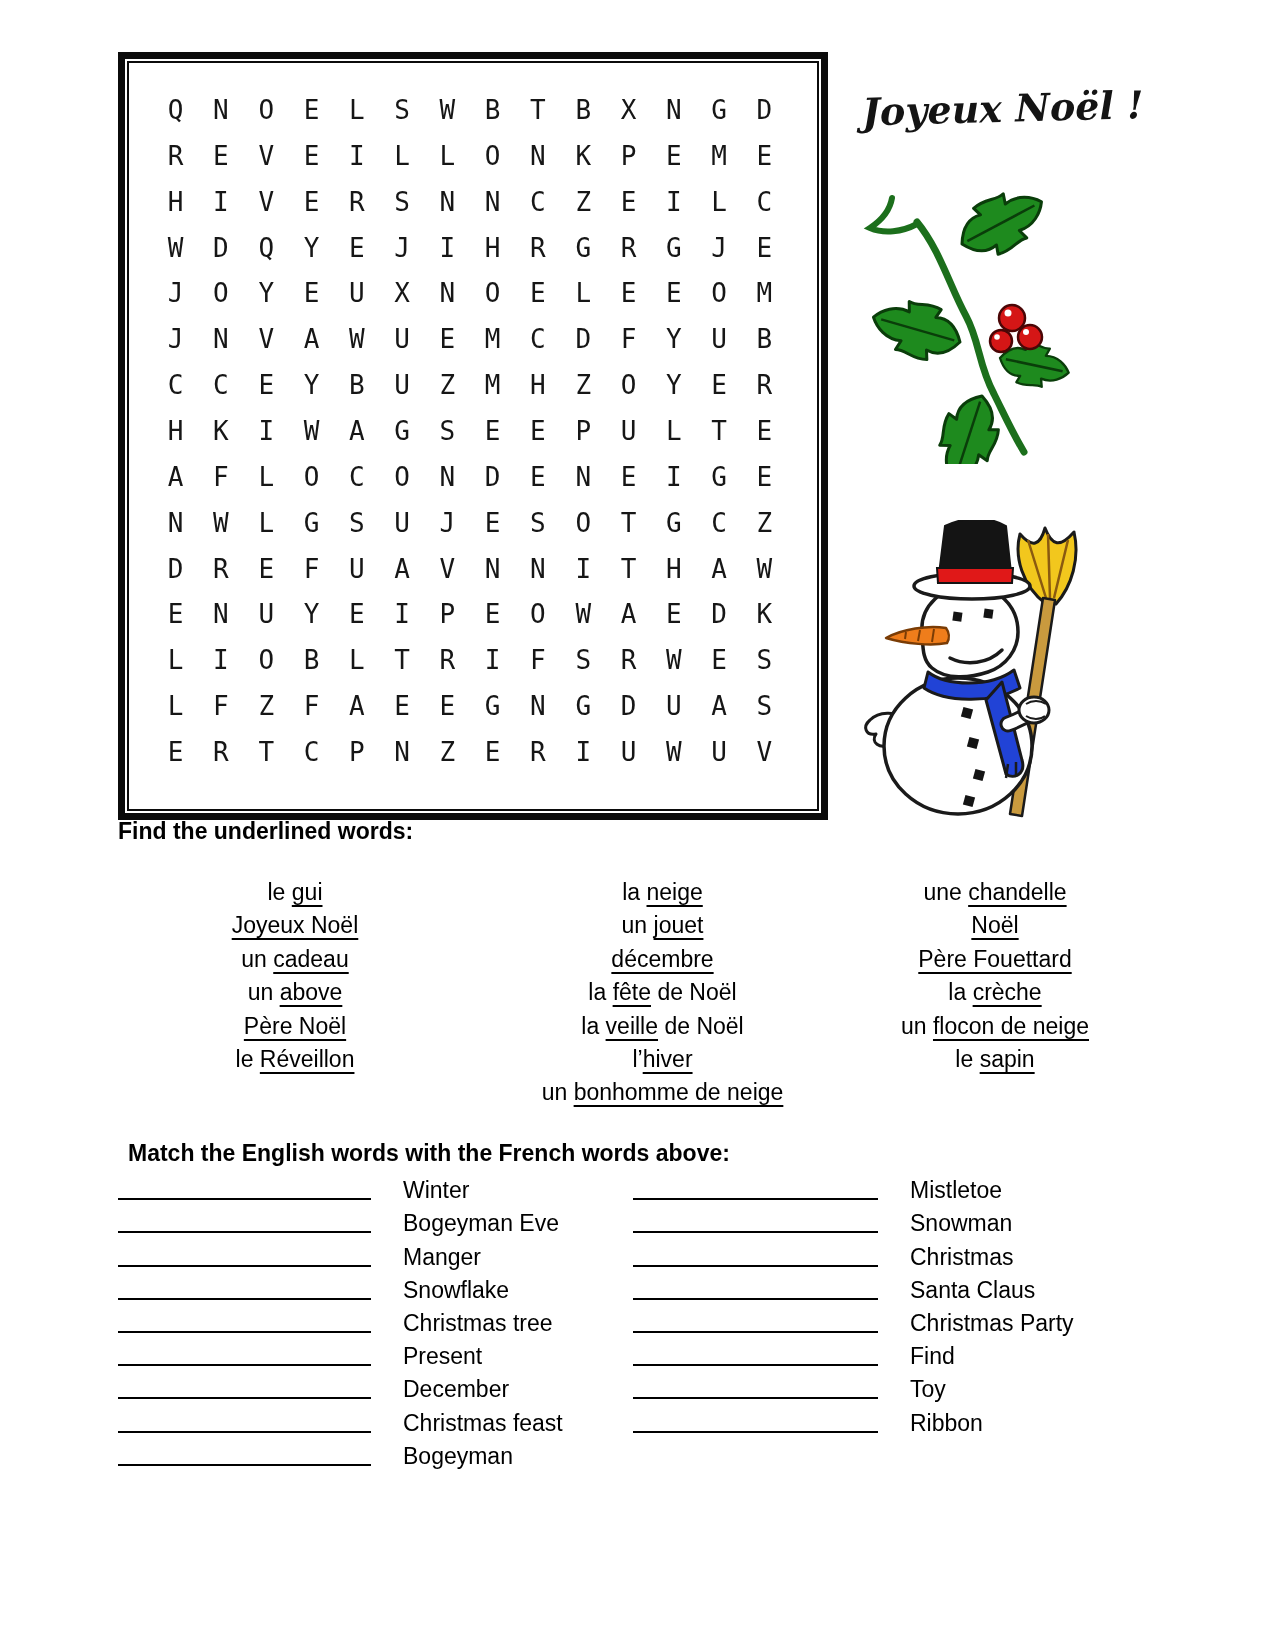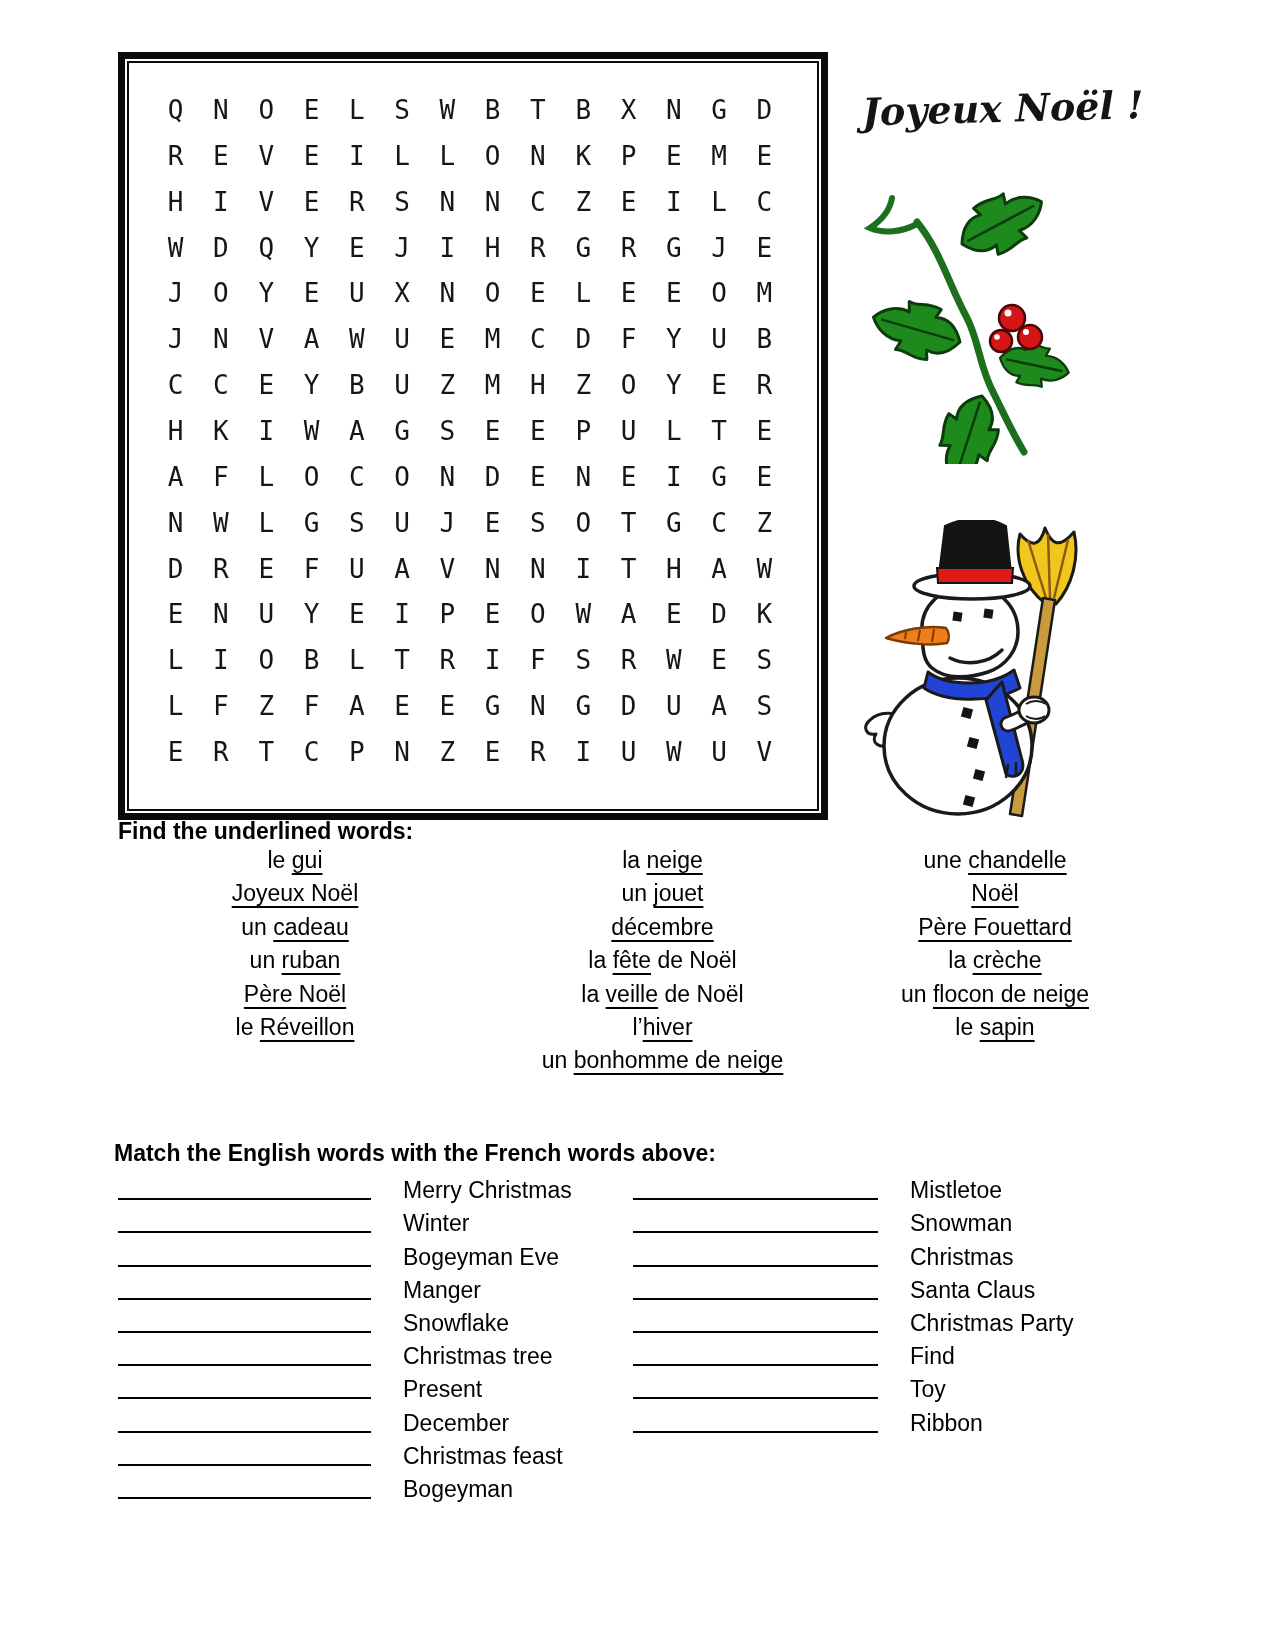--- a/index.html
+++ b/index.html
@@ -50,37 +50,37 @@
   
   .holly-svg { position:absolute; left:862px; top:192px; }
   .snowman-svg { position:absolute; left:850px; top:520px; }
 
   
   .find-heading {
     position:absolute; left:118px; top:818px;
     font-size:23px; font-weight:bold;
   }
   .find-col {
-    position:absolute; top:844px;
+    position:absolute; top:876px;
     font-size:23px; line-height:33.4px;
     text-align:center;
   }
   .find-col-1 { left:130px; width:330px; }
   .find-col-2 { left:480px; width:365px; }
   .find-col-3 { left:815px; width:360px; }
   .word-line { white-space:nowrap; }
   .u {
     text-decoration:underline;
     text-decoration-thickness:2px;
     text-underline-offset:5px;
   }
 
   
   .match-heading {
-    position:absolute; left:114px; top:1140px;
+    position:absolute; left:128px; top:1140px;
     font-size:23px; font-weight:bold;
   }
   .match-col { position:absolute; top:1172px; }
   .match-left  { left:118px; }
   .match-right { left:633px; }
   .match-row {
     display:flex; align-items:flex-end;
     height:33.2px;
   }
   .blank-line {
@@ -399,21 +399,21 @@
       <ellipse cx="184" cy="190" rx="15" ry="13" fill="#fff" stroke="#1a1a1a" stroke-width="3"></ellipse>
       <path d="M176,184 C182,180 190,180 196,184 M176,196 C182,200 190,200 195,196" fill="none" stroke="#1a1a1a" stroke-width="2"></path>
     </g>
   </svg>
 
   <div class="find-heading">Find the underlined words:</div>
   <div class="find-col find-col-1">
       <div class="word-line"><span>le </span><span class="u">gui</span></div>
       <div class="word-line"><span class="u">Joyeux Noël</span></div>
       <div class="word-line"><span>un </span><span class="u">cadeau</span></div>
-      <div class="word-line"><span>un </span><span class="u">ruban</span></div>
+      <div class="word-line"><span>un </span><span class="u">above</span></div>
       <div class="word-line"><span class="u">Père Noël</span></div>
       <div class="word-line"><span>le </span><span class="u">Réveillon</span></div>
     </div>
   <div class="find-col find-col-2">
       <div class="word-line"><span>la </span><span class="u">neige</span></div>
       <div class="word-line"><span>un </span><span class="u">jouet</span></div>
       <div class="word-line"><span class="u">décembre</span></div>
       <div class="word-line"><span>la </span><span class="u">fête</span><span> de Noël</span></div>
       <div class="word-line"><span>la </span><span class="u">veille</span><span> de Noël</span></div>
       <div class="word-line"><span>l’</span><span class="u">hiver</span></div>
@@ -425,24 +425,20 @@
       <div class="word-line"><span class="u">Père Fouettard</span></div>
       <div class="word-line"><span>la </span><span class="u">crèche</span></div>
       <div class="word-line"><span>un </span><span class="u">flocon de neige</span></div>
       <div class="word-line"><span>le </span><span class="u">sapin</span></div>
     </div>
 
   <div class="match-heading">Match the English words with the French words above:</div>
   <div class="match-col match-left">
       <div class="match-row">
         <div class="blank-line"></div>
-        <span class="match-label">Merry Christmas</span>
-      </div>
-      <div class="match-row">
-        <div class="blank-line"></div>
         <span class="match-label">Winter</span>
       </div>
       <div class="match-row">
         <div class="blank-line"></div>
         <span class="match-label">Bogeyman Eve</span>
       </div>
       <div class="match-row">
         <div class="blank-line"></div>
         <span class="match-label">Manger</span>
       </div>

